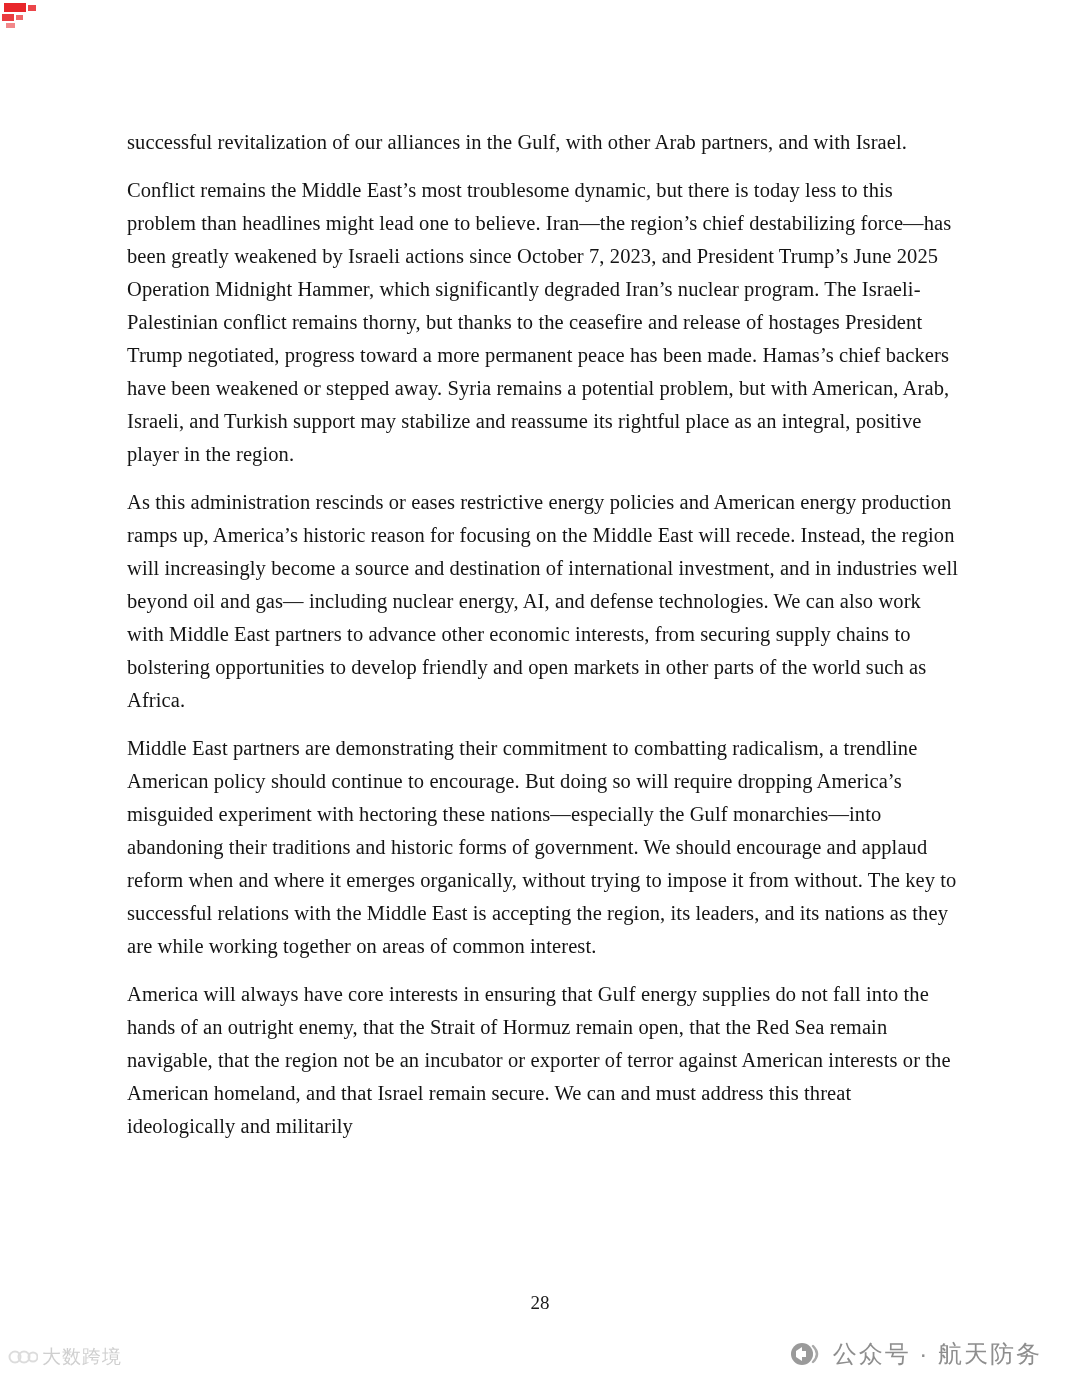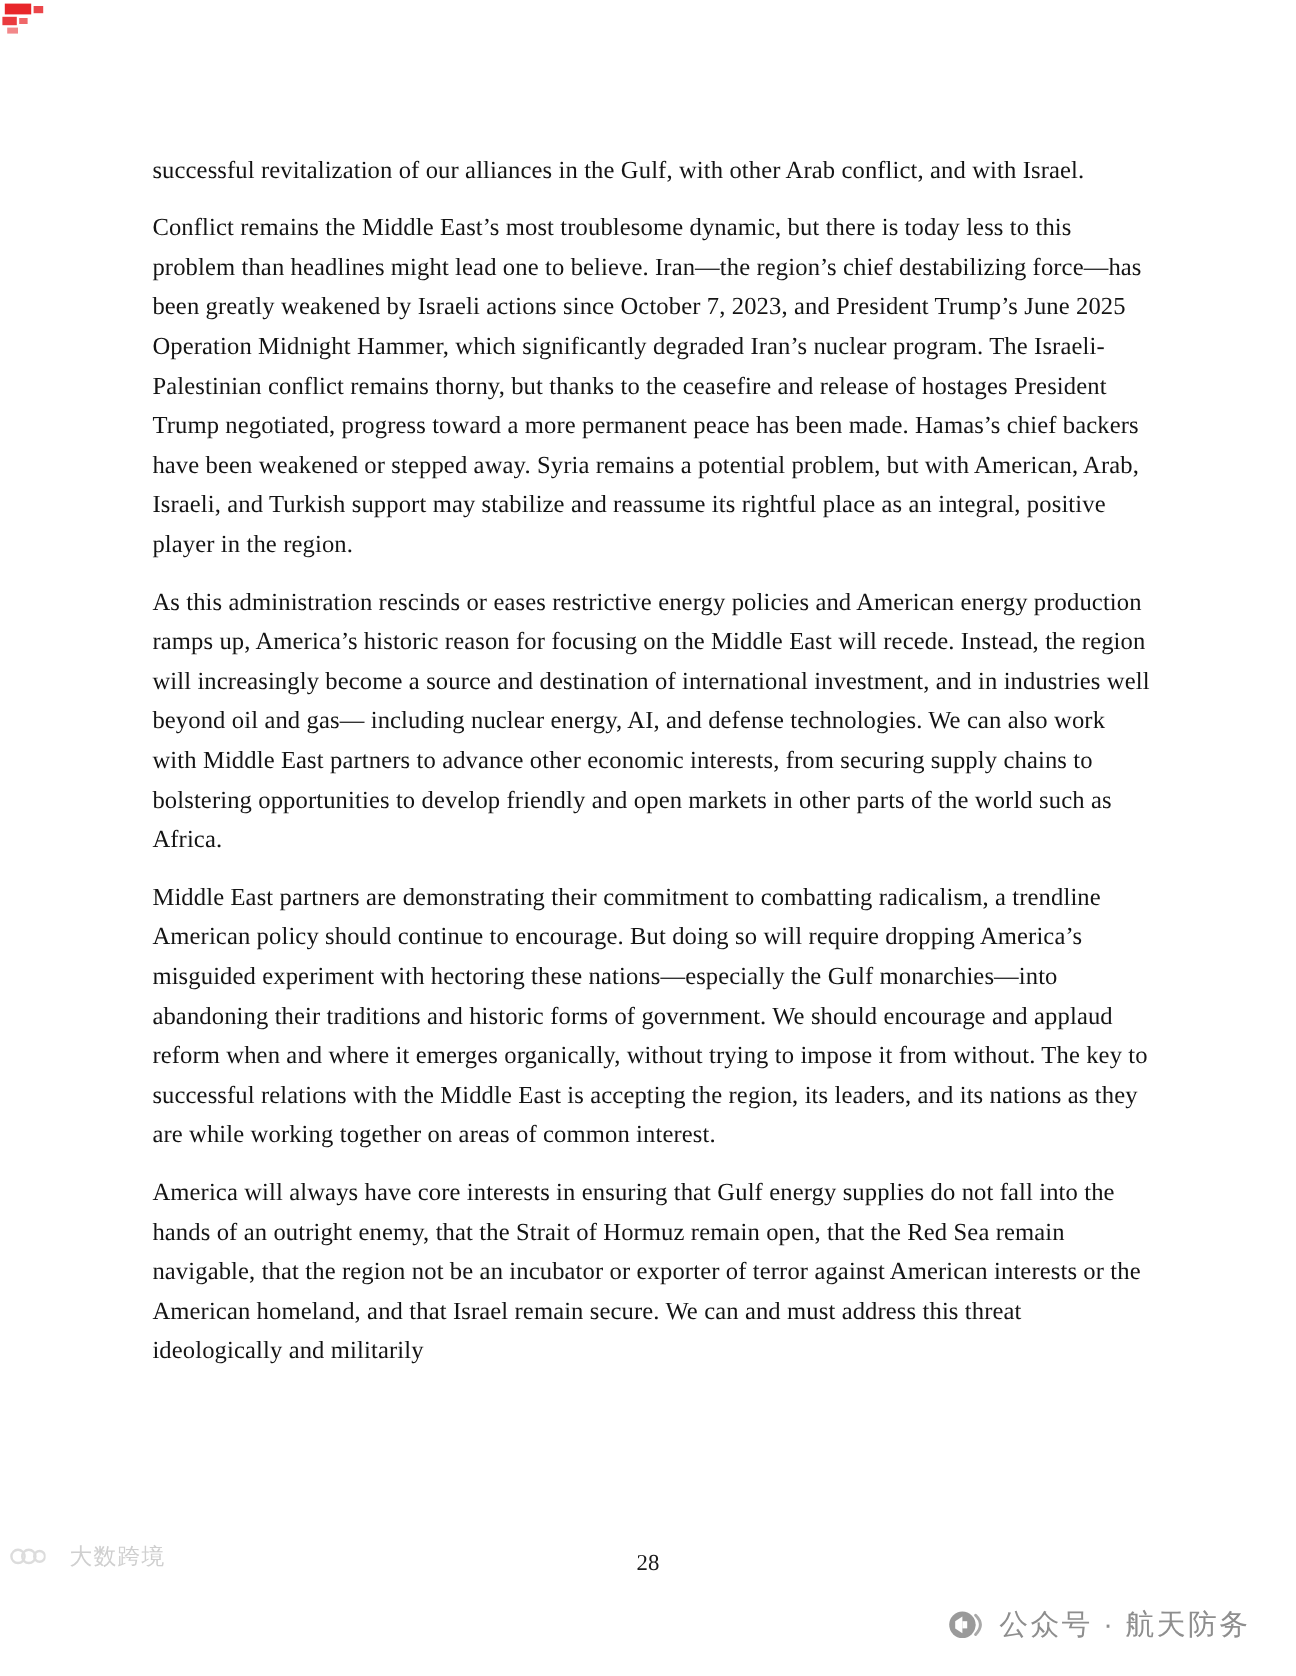--- a/index.html
+++ b/index.html
@@ -44,24 +44,24 @@
     position: absolute;
     top: 0;
     left: 0;
     width: 48px;
     height: 32px;
   }
   
   .wm-left {
     position: absolute;
     left: 8px;
-    top: 1284px;
+    top: 1344px;
     display: flex;
     align-items: center;
-    gap: 20px;
+    gap: 4px;
     color: #cfcfcf;
     font-family: "Liberation Sans", sans-serif;
     font-size: 19px;
     letter-spacing: 1px;
     user-select: none;
   }
   .wm-left .logo-mark {
     display: inline-block;
     width: 30px;
     height: 24px;
@@ -96,21 +96,21 @@
     <svg width="48" height="32" viewBox="0 0 48 32">
       <rect x="4" y="3" width="22" height="9" fill="#e8262a"></rect>
       <rect x="28" y="5" width="8" height="6" fill="#e8262a" opacity="0.85"></rect>
       <rect x="2" y="14" width="12" height="7" fill="#e8262a" opacity="0.9"></rect>
       <rect x="16" y="15" width="7" height="5" fill="#e8262a" opacity="0.7"></rect>
       <rect x="6" y="23" width="9" height="5" fill="#e8262a" opacity="0.55"></rect>
     </svg>
   </div>
 
   <div class="content">
-    <p>successful revitalization of our alliances in the Gulf, with other Arab conflict, and with Israel.</p>
+    <p>successful revitalization of our alliances in the Gulf, with other Arab partners, and with Israel.</p>
     <p>Conflict remains the Middle East’s most troublesome dynamic, but there is today less to this problem than headlines might lead one to believe. Iran—the region’s chief destabilizing force—has been greatly weakened by Israeli actions since October 7, 2023, and President Trump’s June 2025 Operation Midnight Hammer, which significantly degraded Iran’s nuclear program. The Israeli-Palestinian conflict remains thorny, but thanks to the ceasefire and release of hostages President Trump negotiated, progress toward a more permanent peace has been made. Hamas’s chief backers have been weakened or stepped away. Syria remains a potential problem, but with American, Arab, Israeli, and Turkish support may stabilize and reassume its rightful place as an integral, positive player in the region.</p>
     <p>As this administration rescinds or eases restrictive energy policies and American energy production ramps up, America’s historic reason for focusing on the Middle East will recede. Instead, the region will increasingly become a source and destination of international investment, and in industries well beyond oil and gas— including nuclear energy, AI, and defense technologies. We can also work with Middle East partners to advance other economic interests, from securing supply chains to bolstering opportunities to develop friendly and open markets in other parts of the world such as Africa.</p>
     <p>Middle East partners are demonstrating their commitment to combatting radicalism, a trendline American policy should continue to encourage. But doing so will require dropping America’s misguided experiment with hectoring these nations—especially the Gulf monarchies—into abandoning their traditions and historic forms of government. We should encourage and applaud reform when and where it emerges organically, without trying to impose it from without. The key to successful relations with the Middle East is accepting the region, its leaders, and its nations as they are while working together on areas of common interest.</p>
     <p>America will always have core interests in ensuring that Gulf energy supplies do not fall into the hands of an outright enemy, that the Strait of Hormuz remain open, that the Red Sea remain navigable, that the region not be an incubator or exporter of terror against American interests or the American homeland, and that Israel remain secure. We can and must address this threat ideologically and militarily</p>
   </div>
 
   <div class="page-number">28</div>
 
   <div class="wm-left">
     <span class="logo-mark">

